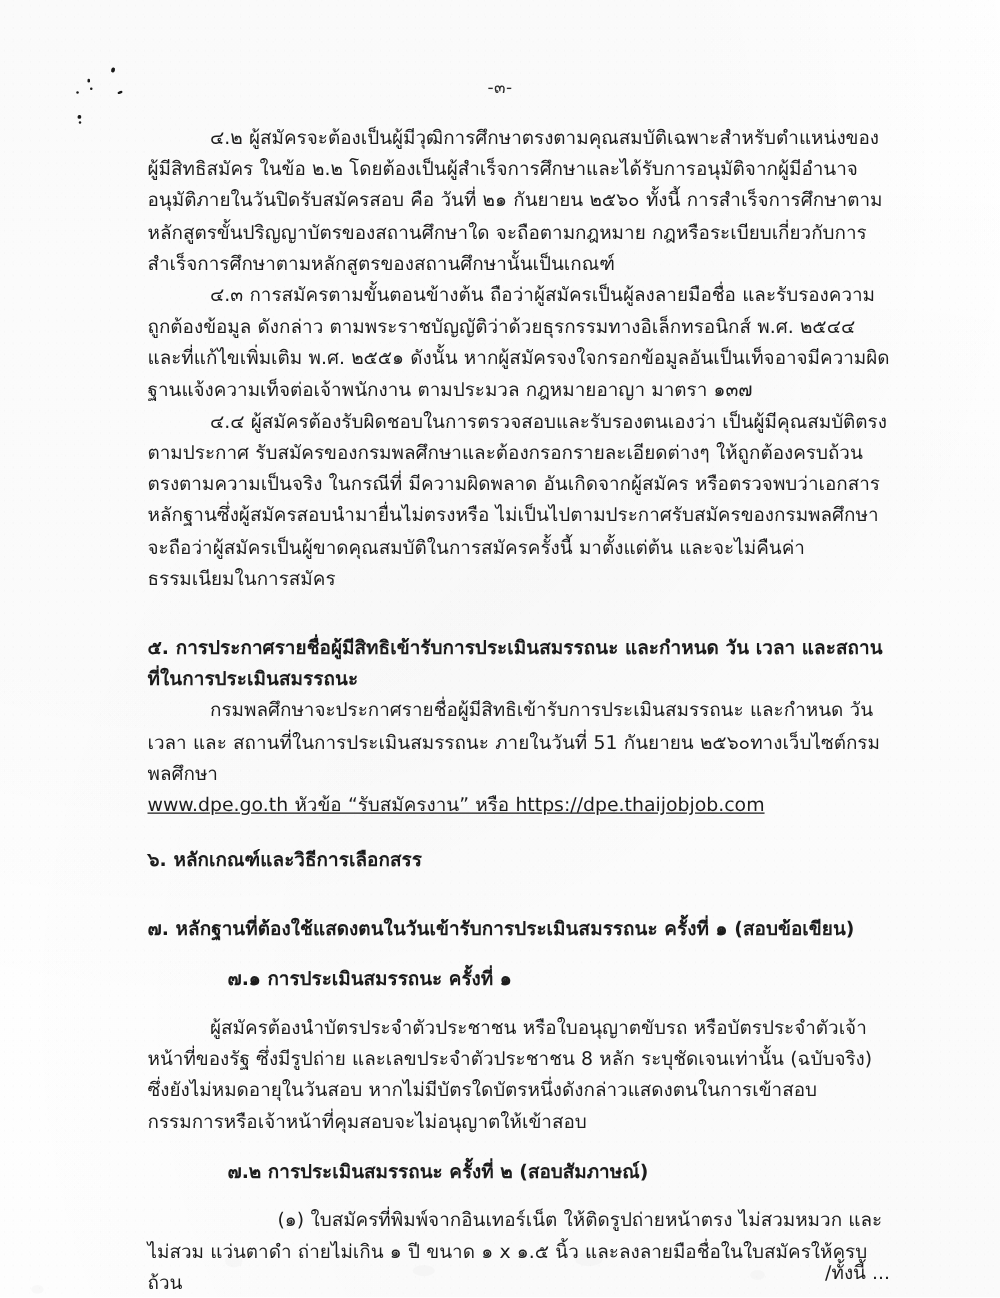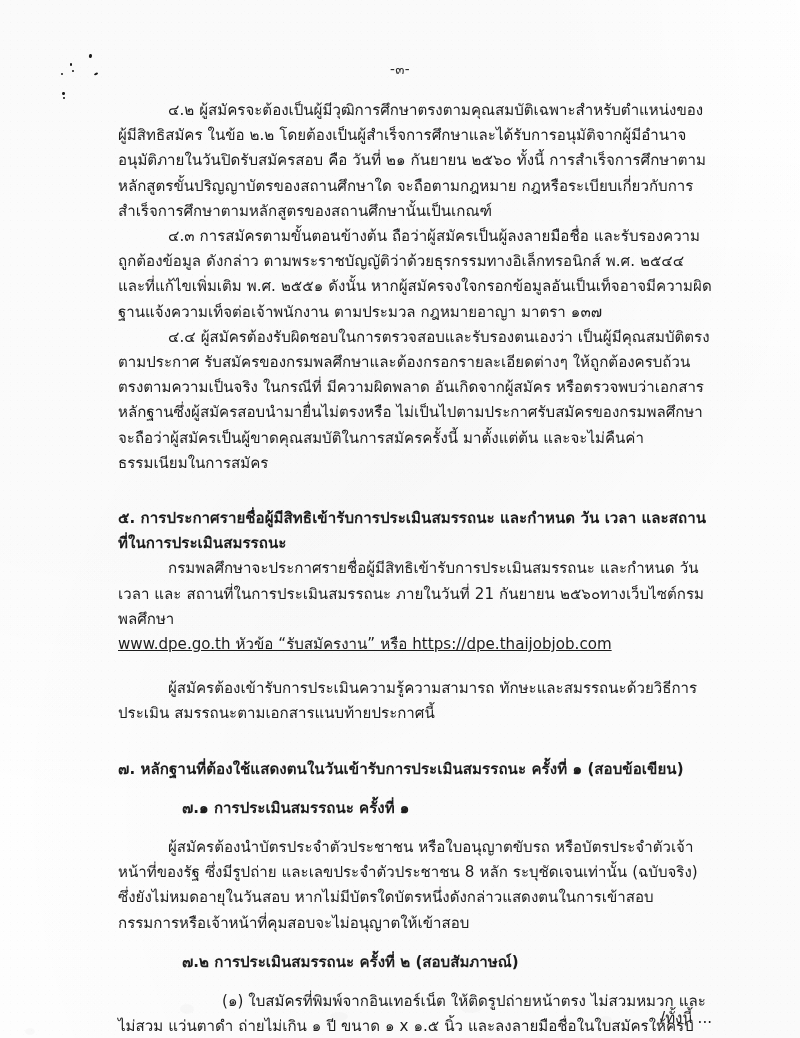--- a/index.html
+++ b/index.html
@@ -147,26 +147,26 @@
 
     <p class="para">๔.๒ ผู้สมัครจะต้องเป็นผู้มีวุฒิการศึกษาตรงตามคุณสมบัติเฉพาะสำหรับตำแหน่งของผู้มีสิทธิสมัคร ในข้อ ๒.๒ โดยต้องเป็นผู้สำเร็จการศึกษาและได้รับการอนุมัติจากผู้มีอำนาจอนุมัติภายในวันปิดรับสมัครสอบ คือ วันที่ ๒๑ กันยายน ๒๕๖๐ ทั้งนี้ การสำเร็จการศึกษาตามหลักสูตรขั้นปริญญาบัตรของสถานศึกษาใด จะถือตามกฎหมาย กฎหรือระเบียบเกี่ยวกับการสำเร็จการศึกษาตามหลักสูตรของสถานศึกษานั้นเป็นเกณฑ์</p>
 
     <p class="para">๔.๓ การสมัครตามขั้นตอนข้างต้น ถือว่าผู้สมัครเป็นผู้ลงลายมือชื่อ และรับรองความถูกต้องข้อมูล ดังกล่าว ตามพระราชบัญญัติว่าด้วยธุรกรรมทางอิเล็กทรอนิกส์ พ.ศ. ๒๕๔๔ และที่แก้ไขเพิ่มเติม พ.ศ. ๒๕๕๑ ดังนั้น หากผู้สมัครจงใจกรอกข้อมูลอันเป็นเท็จอาจมีความผิดฐานแจ้งความเท็จต่อเจ้าพนักงาน ตามประมวล กฎหมายอาญา มาตรา ๑๓๗</p>
 
     <p class="para">๔.๔ ผู้สมัครต้องรับผิดชอบในการตรวจสอบและรับรองตนเองว่า เป็นผู้มีคุณสมบัติตรงตามประกาศ รับสมัครของกรมพลศึกษาและต้องกรอกรายละเอียดต่างๆ ให้ถูกต้องครบถ้วนตรงตามความเป็นจริง ในกรณีที่ มีความผิดพลาด อันเกิดจากผู้สมัคร หรือตรวจพบว่าเอกสารหลักฐานซึ่งผู้สมัครสอบนำมายื่นไม่ตรงหรือ ไม่เป็นไปตามประกาศรับสมัครของกรมพลศึกษา จะถือว่าผู้สมัครเป็นผู้ขาดคุณสมบัติในการสมัครครั้งนี้ มาตั้งแต่ต้น และจะไม่คืนค่าธรรมเนียมในการสมัคร</p>
 
     <div class="gap-lg"></div>
 
     <p class="heading">๕. การประกาศรายชื่อผู้มีสิทธิเข้ารับการประเมินสมรรถนะ และกำหนด วัน เวลา และสถานที่ในการประเมินสมรรถนะ</p>
-    <p class="para">กรมพลศึกษาจะประกาศรายชื่อผู้มีสิทธิเข้ารับการประเมินสมรรถนะ และกำหนด วัน เวลา และ สถานที่ในการประเมินสมรรถนะ ภายในวันที่ 21 กันยายน ๒๕๖๐ทางเว็บไซต์กรมพลศึกษา</p>
+    <p class="para">กรมพลศึกษาจะประกาศรายชื่อผู้มีสิทธิเข้ารับการประเมินสมรรถนะ และกำหนด วัน เวลา และ สถานที่ในการประเมินสมรรถนะ ภายในวันที่ 51 กันยายน ๒๕๖๐ทางเว็บไซต์กรมพลศึกษา</p>
     <p class="para noindent latin">www.dpe.go.th หัวข้อ “รับสมัครงาน” หรือ https://dpe.thaijobjob.com</p>
 
     <div class="gap-md"></div>
 
-    <p class="para">ผู้สมัครต้องเข้ารับการประเมินความรู้ความสามารถ ทักษะและสมรรถนะด้วยวิธีการประเมิน สมรรถนะตามเอกสารแนบท้ายประกาศนี้</p>
+    <p class="heading">๖. หลักเกณฑ์และวิธีการเลือกสรร</p>
 
     <div class="gap-lg"></div>
 
     <p class="heading">๗. หลักฐานที่ต้องใช้แสดงตนในวันเข้ารับการประเมินสมรรถนะ ครั้งที่ ๑ (สอบข้อเขียน)</p>
     <p class="subheading">๗.๑ การประเมินสมรรถนะ ครั้งที่ ๑</p>
     <p class="para">ผู้สมัครต้องนำบัตรประจำตัวประชาชน หรือใบอนุญาตขับรถ หรือบัตรประจำตัวเจ้าหน้าที่ของรัฐ ซึ่งมีรูปถ่าย และเลขประจำตัวประชาชน 8 หลัก ระบุชัดเจนเท่านั้น (ฉบับจริง) ซึ่งยังไม่หมดอายุในวันสอบ หากไม่มีบัตรใดบัตรหนึ่งดังกล่าวแสดงตนในการเข้าสอบ กรรมการหรือเจ้าหน้าที่คุมสอบจะไม่อนุญาตให้เข้าสอบ</p>
 
     <p class="subheading">๗.๒ การประเมินสมรรถนะ ครั้งที่ ๒ (สอบสัมภาษณ์)</p>
     <p class="para indent-deep">(๑) ใบสมัครที่พิมพ์จากอินเทอร์เน็ต ให้ติดรูปถ่ายหน้าตรง ไม่สวมหมวก และไม่สวม แว่นตาดำ ถ่ายไม่เกิน ๑ ปี ขนาด ๑ x ๑.๕ นิ้ว และลงลายมือชื่อในใบสมัครให้ครบถ้วน</p>
 

